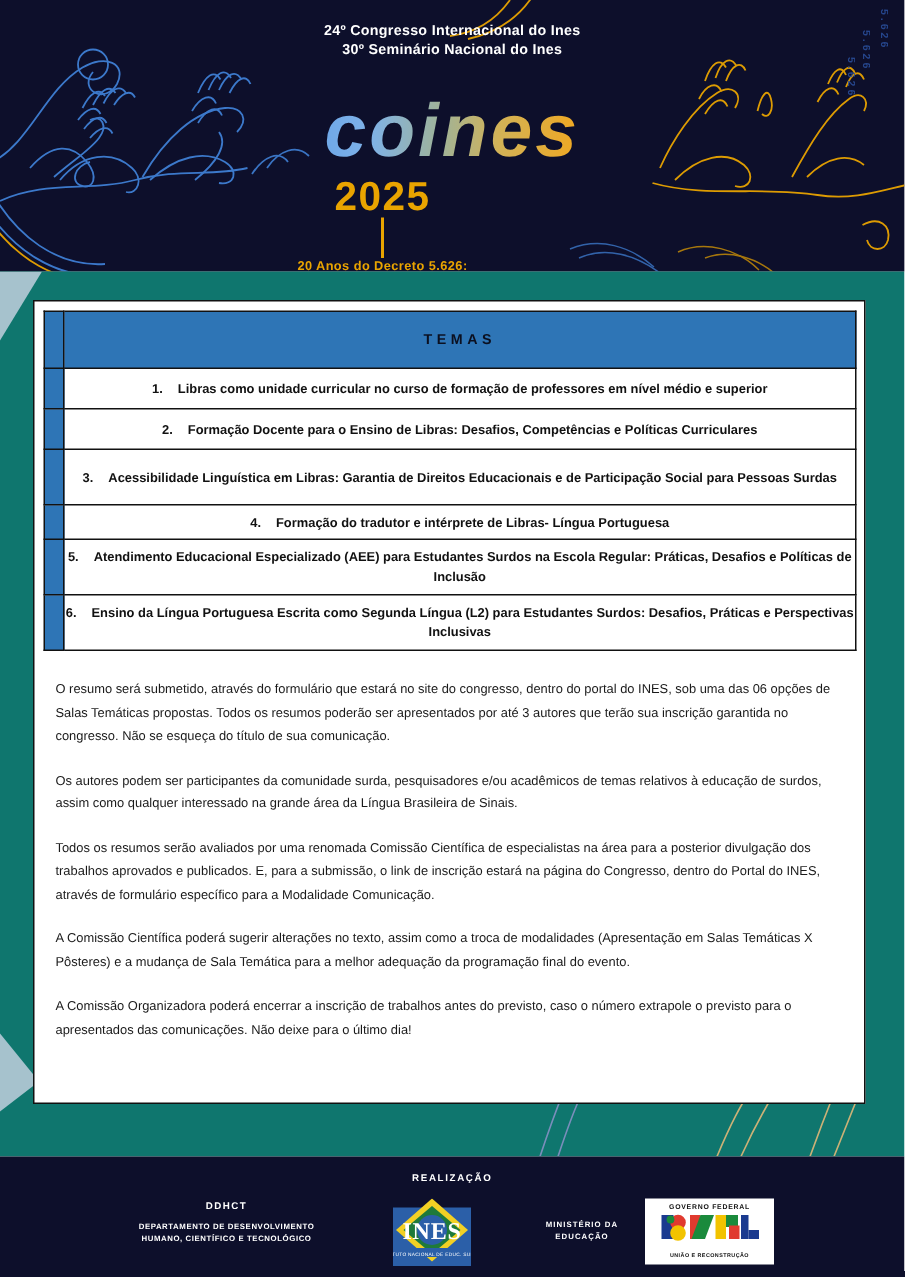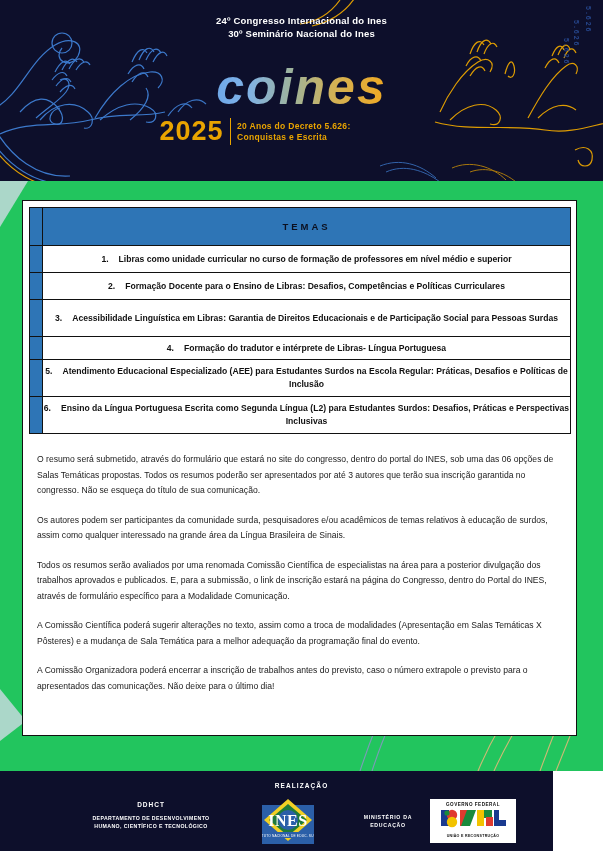--- a/index.html
+++ b/index.html
@@ -64,20 +64,21 @@
   }
   .yearline {
     position: absolute;
     top: 118px;
     left: 0;
     width: 510px;
     display: flex;
     justify-content: center;
     align-items: center;
     z-index: 5;
+    flex-direction: column;
   }
   .year {
     font-size: 27px;
     font-weight: bold;
     color: #e9a400;
     letter-spacing: 1px;
     line-height: 27px;
   }
   .yearbar {
     width: 1.5px;
@@ -112,21 +113,21 @@
   }
   .vc1 { left: 22px; top: 0px; }
   .vc2 { left: 10px; top: 14px; }
   .vc3 { left: 0px;  top: 32px; }
 
   
   .page {
     position: relative;
     width: 603px;
     height: 590px;
-    background: #22c55e;
+    background: #0f766e;
     overflow: hidden;
   }
   .page-decor {
     position: absolute;
     inset: 0;
     width: 603px;
     height: 590px;
     pointer-events: none;
   }
 
@@ -193,21 +194,21 @@
     margin: 0 0 14px 0;
     font-size: 8.6px;
     line-height: 15.5px;
     color: #1a1a1a;
     text-align: left;
   }
 
   
   .footer {
     position: relative;
-    width: 553px;
+    width: 603px;
     height: 80px;
     background: #0d0f2b;
     overflow: hidden;
   }
   .realizacao {
     position: absolute;
     left: 0; top: 11px;
     width: 603px;
     text-align: center;
     color: #ffffff;

